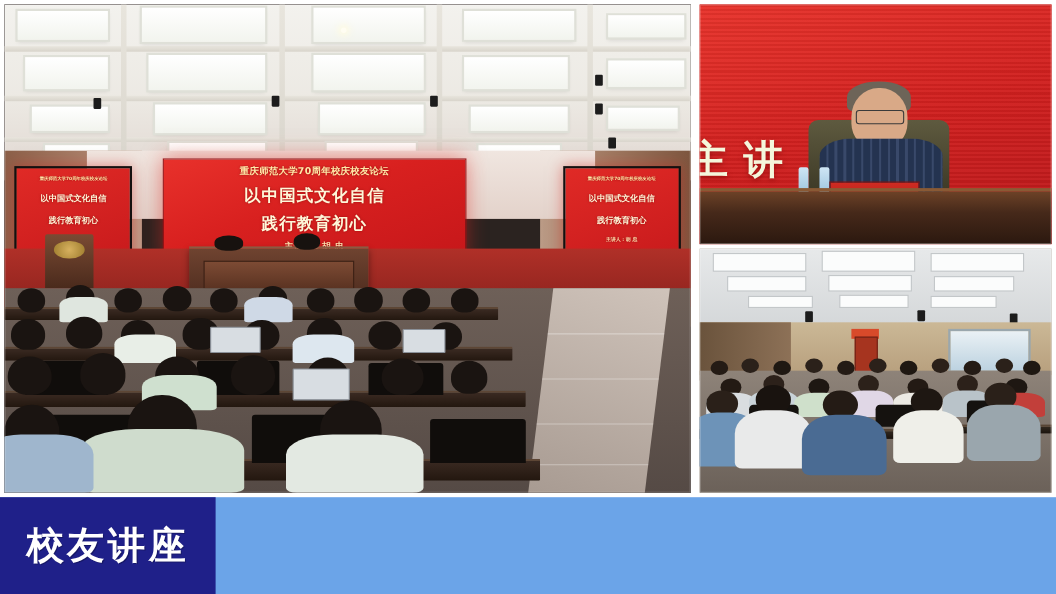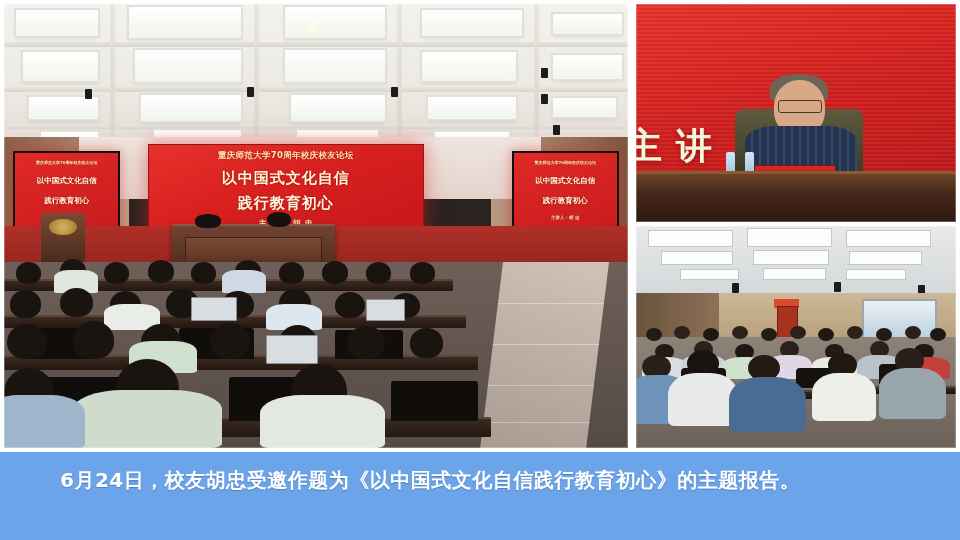--- a/index.html
+++ b/index.html
@@ -403,18 +403,18 @@
         <span class="p-head" style="left:81%;top:55%;width:9%;height:11%;background:#2a2019;"></span>
         <span class="p-body" style="left:76%;top:64%;width:21%;height:23%;background:#9aa6ad;"></span>
       </div>
 
       <div class="photo-border"></div>
     </div>
 
   </div>
 
   <div class="caption-bar">
-    <div class="caption-text">
-      <p>6月24日，校友胡忠受邀作题为《以中国式文化自信践行教育初心》的主题报告。</p>
+    <div class="caption-badge">
+      <span>校友讲座</span>
     </div>
   </div>
 
 </div>
 
 </body></html>

